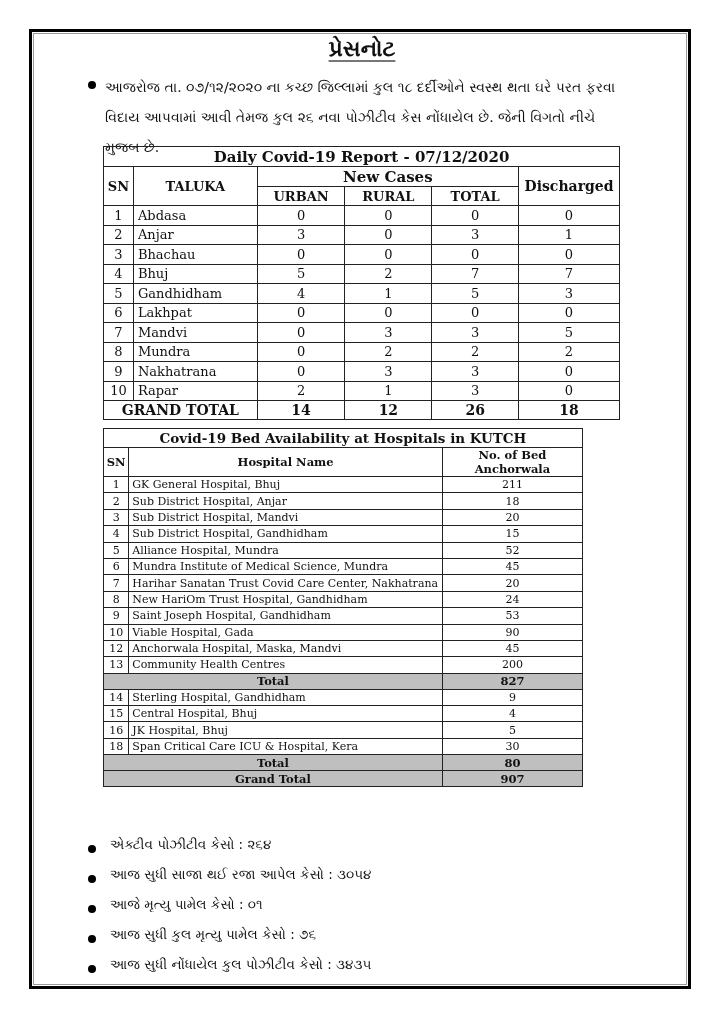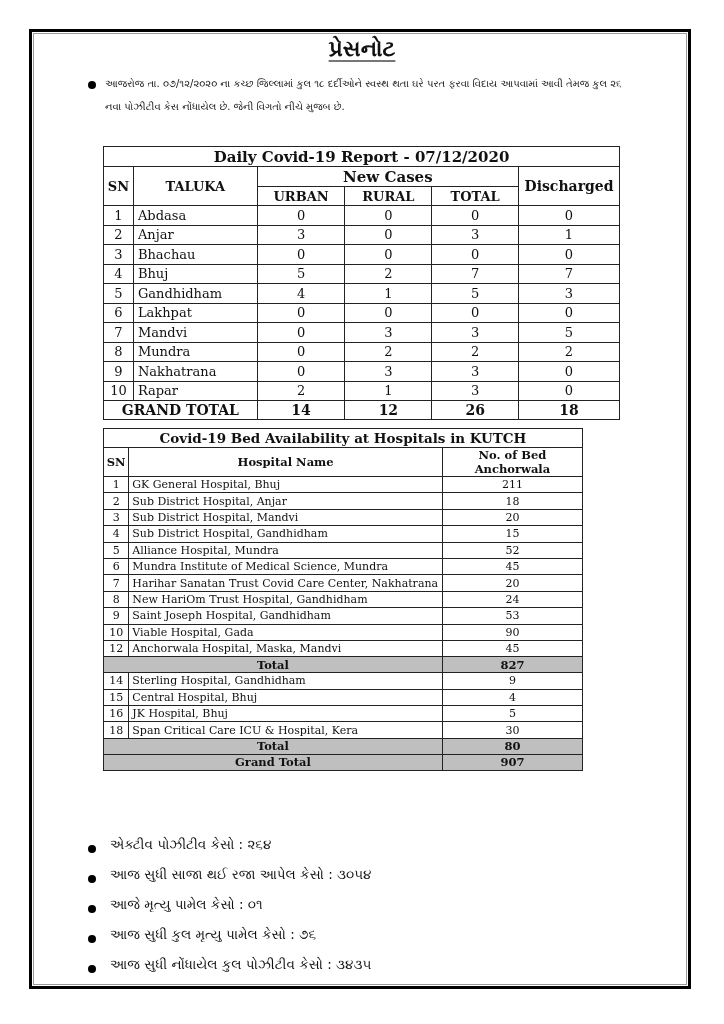--- a/index.html
+++ b/index.html
@@ -6,21 +6,21 @@
   body { width: 724px; height: 1024px; position: relative; overflow: hidden;
          font-family: "DejaVu Serif", serif; color: #111; }
   .frame-outer { position: absolute; left: 29px; top: 29px; width: 662px; height: 960px;
                  border: 3px solid #000; box-sizing: border-box; }
   .frame-inner { position: absolute; left: 33px; top: 33px; width: 654px; height: 952px;
                  border: 1px solid #9a9a9a; box-sizing: border-box; }
   .title { position: absolute; left: 0; width: 724px; top: 36px; text-align: center;
            font-family: "DejaVu Sans", sans-serif; font-size: 22px; font-weight: bold; }
   .title span { text-decoration: underline; text-decoration-color: #777; text-underline-offset: 4px; }
   .intro { position: absolute; left: 105px; top: 72px; width: 520px;
-           font-family: "DejaVu Sans", sans-serif; font-size: 10px; line-height: 23px; }
+           font-family: "DejaVu Sans", sans-serif; font-size: 14px; line-height: 30px; }
   .bullet-dot { position: absolute; left: 88px; width: 8px; height: 8px; border-radius: 50%; background: #000; }
 
   table { border-collapse: collapse; position: absolute; font-family: "DejaVu Serif", serif; }
   td, th { border: 1px solid #222; padding: 0; }
 
   
   #t1 { left: 103px; top: 146px; width: 517px; font-size: 13px; }
   #t1 .ttl { height: 19px; font-size: 15px; font-weight: bold; text-align: center; margin-top: 36px; }
   #t1 .hd { font-weight: bold; text-align: center; font-size: 13px; }
   #t1 .hd1 { height: 19px; font-size: 15px; }
@@ -237,20 +237,25 @@
       </tr>
       <tr>
         <td class="c r">10</td>
         <td class="l r">Viable Hospital, Gada</td>
         <td class="c r">90</td>
       </tr>
       <tr>
         <td class="c r">12</td>
         <td class="l r">Anchorwala Hospital, Maska, Mandvi</td>
         <td class="c r">45</td>
+      </tr>
+      <tr>
+        <td class="c r">13</td>
+        <td class="l r">Community Health Centres</td>
+        <td class="c r">200</td>
       </tr>
     </tbody>
   <tbody>
       <tr class="tot">
     <td colspan="2">Total</td>
     <td>827</td>
   </tr>
   </tbody>
     <tbody id="t2-pvt">
       <tr>

